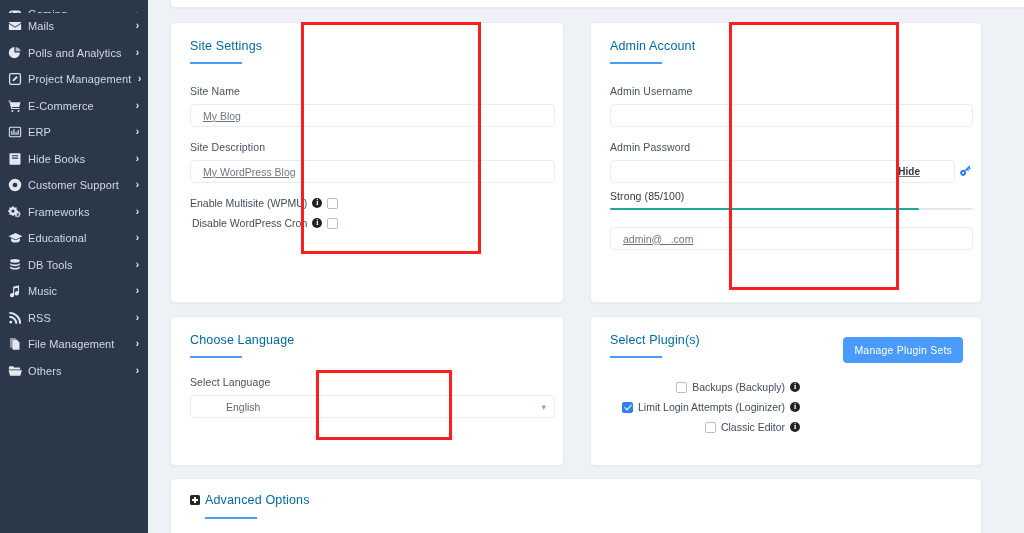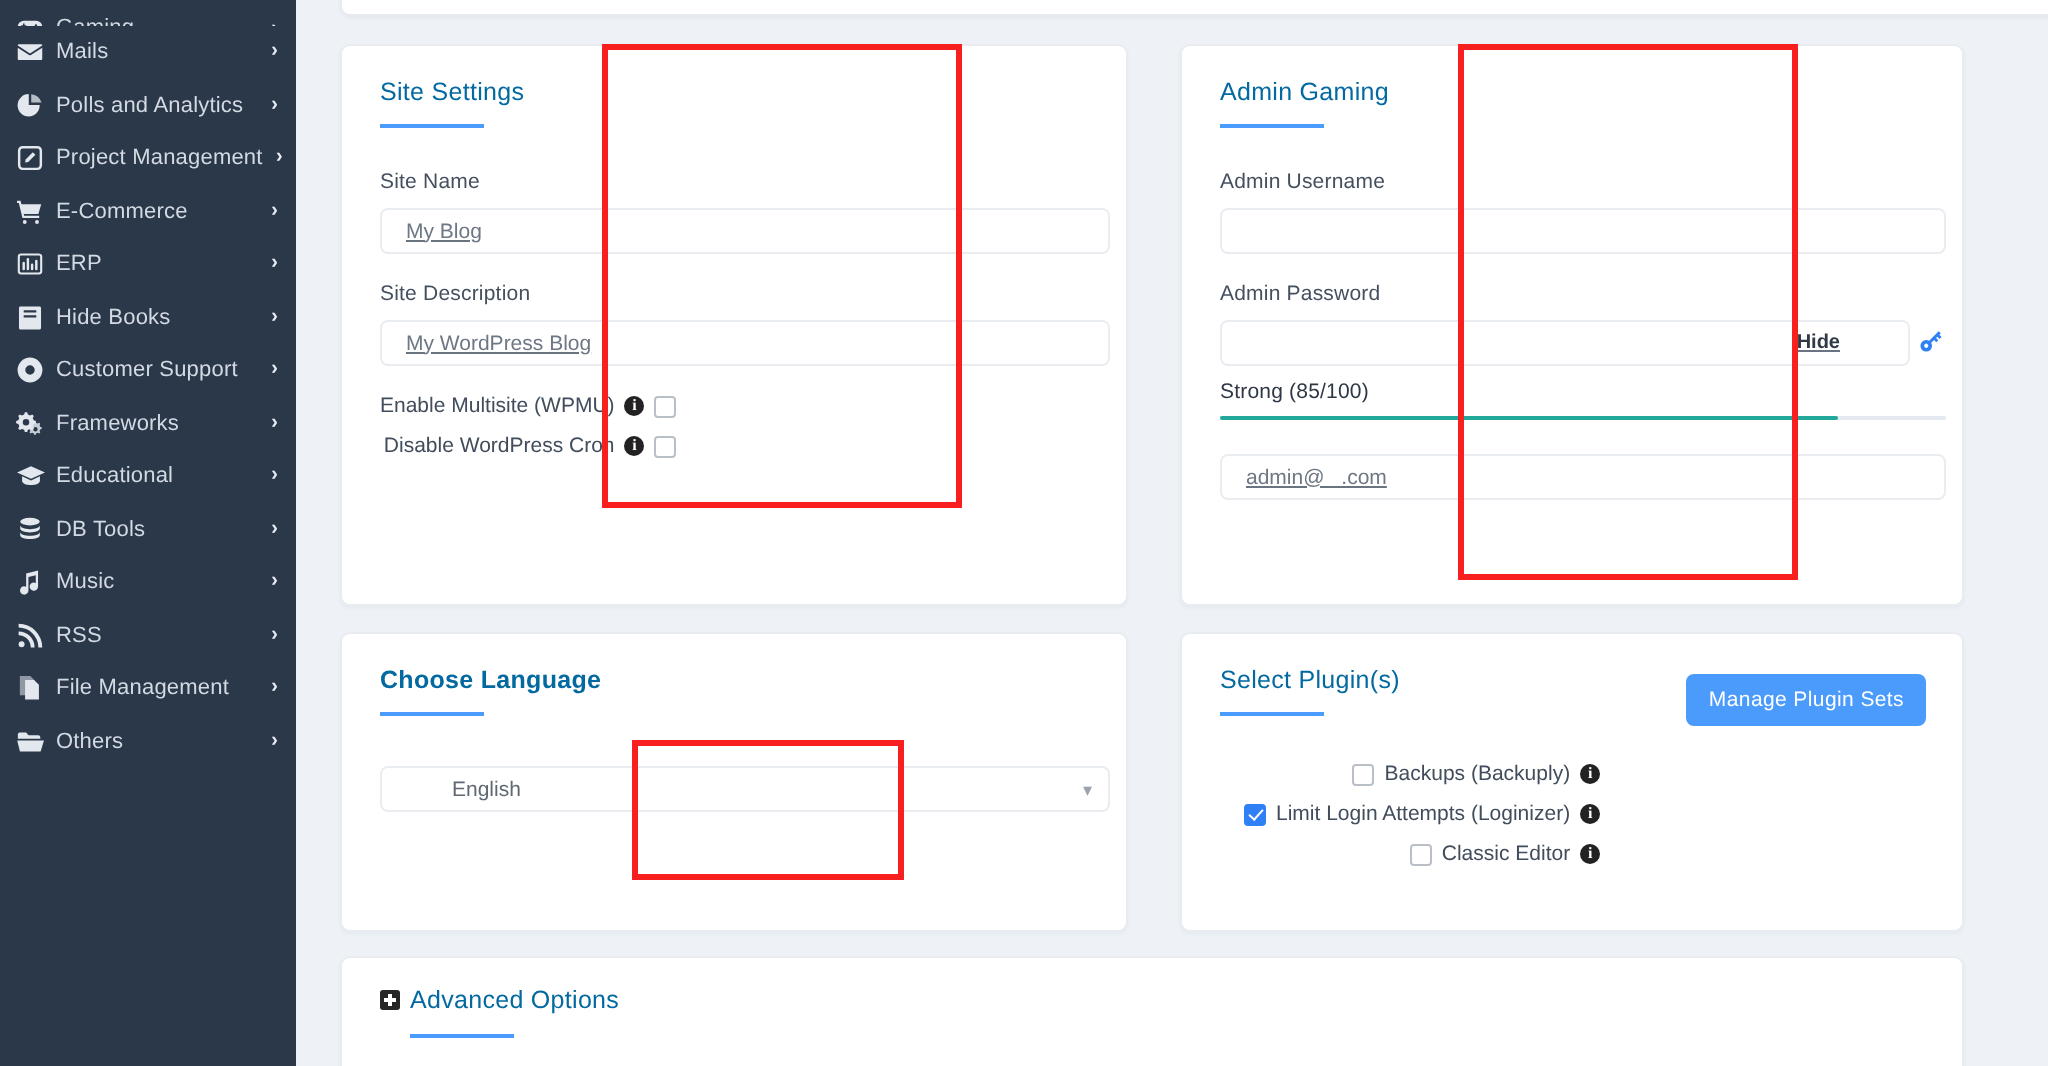--- a/index.html
+++ b/index.html
@@ -366,21 +366,21 @@
           <div class="cb-row" style="margin-top:4px;">
             <span class="cb-text">Disable WordPress Cron</span>
             <span class="info-i">i</span>
             <span class="chk"></span>
           </div>
         </div>
       </section>
 
       <section class="card" style="left:420px; top:22px; width:392px; height:281px;">
         <div style="position:absolute;left:19px;top:16px;">
-          <div class="card-title">Admin Gaming</div>
+          <div class="card-title">Admin Account</div>
           <div class="title-rule"></div>
         </div>
 
         <div style="position:absolute;left:19px;top:62px;width:363px;">
           <div class="field-label">Admin Username</div>
           <div class="input" style="margin-top:7px;">
             <span class="ghost"></span>
           </div>
         </div>
 
@@ -408,25 +408,26 @@
         </div>
 
         <div style="position:absolute;left:19px;top:197px;width:363px;">
           <div class="input" style="margin-top:7px;">
             <span class="val">admin@    .com</span>
           </div>
         </div>
       </section>
 
       <section class="card" style="left:0; top:316px; width:394px; height:150px;">
-        <div style="position:absolute;left:19px;top:16px;font-weight:bold;">
+        <div style="position:absolute;left:19px;top:16px;">
           <div class="card-title">Choose Language</div>
           <div class="title-rule"></div>
         </div>
         <div style="position:absolute;left:19px;top:59px;width:365px;">
+          <div class="field-label">Select Language</div>
           <div class="select" style="margin-top:7px;padding-left:35px;">
             <span>English</span>
             <span class="caret">▾</span>
           </div>
         </div>
       </section>
 
       <section class="card" style="left:420px; top:316px; width:392px; height:150px;">
         <div style="position:absolute;left:19px;top:16px;">
           <div class="card-title">Select Plugin(s)</div>

